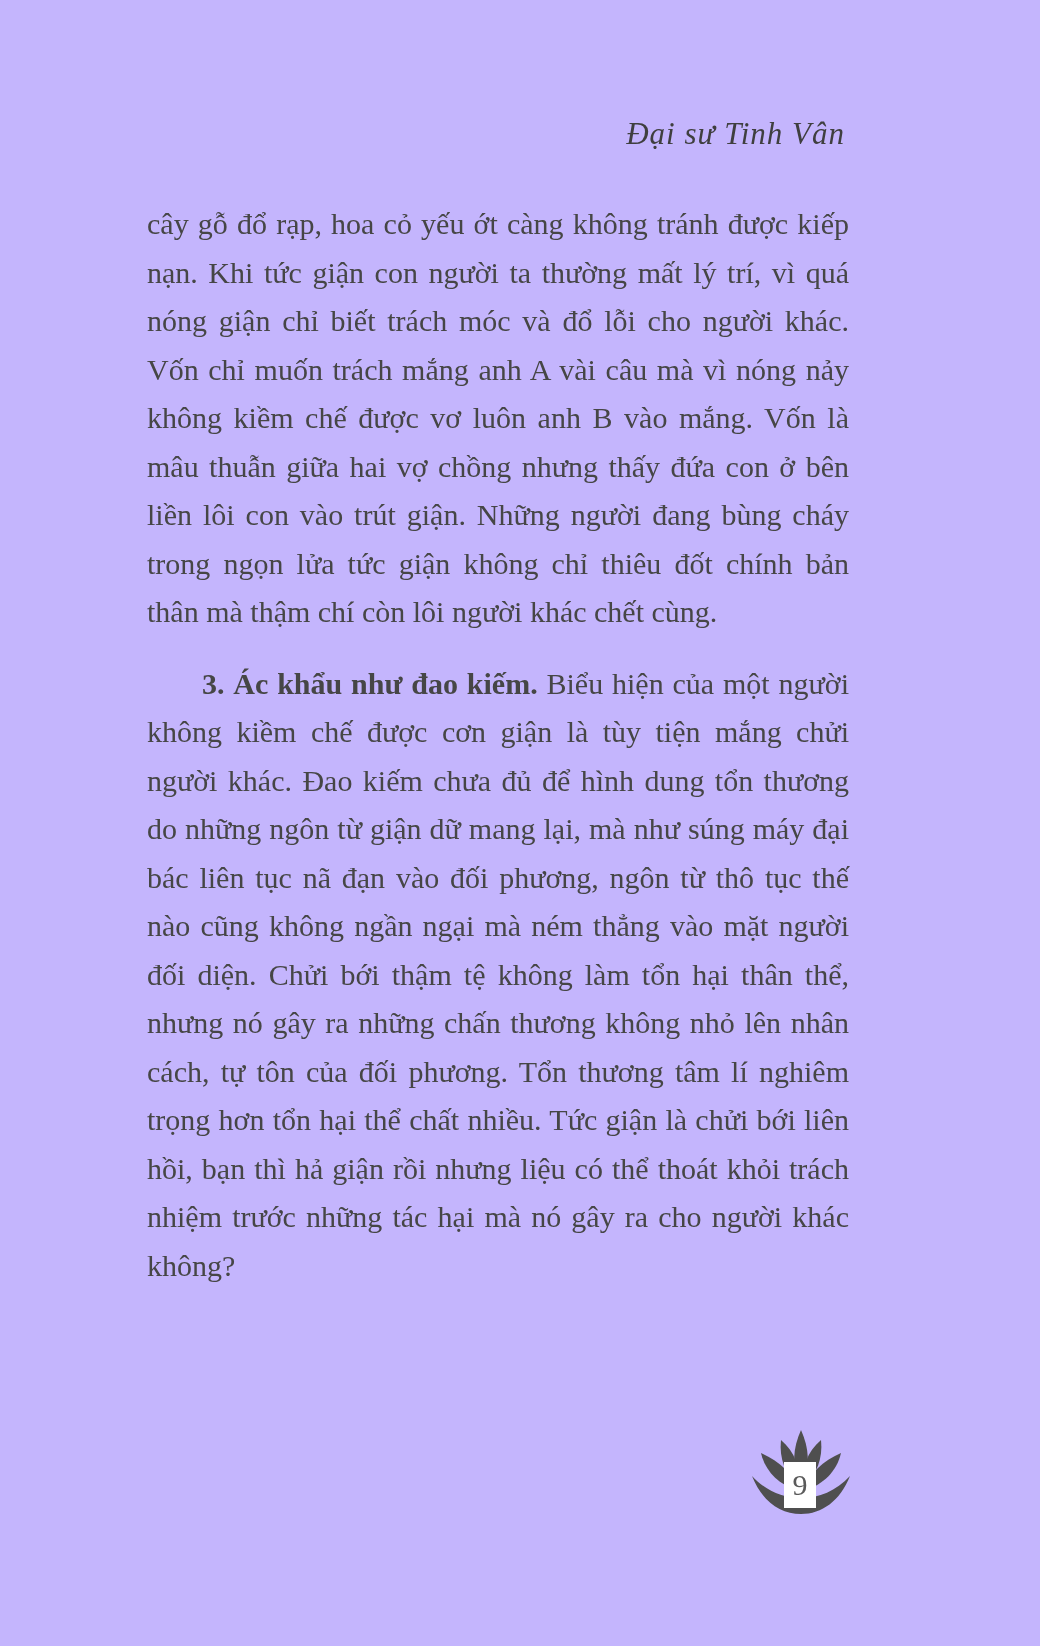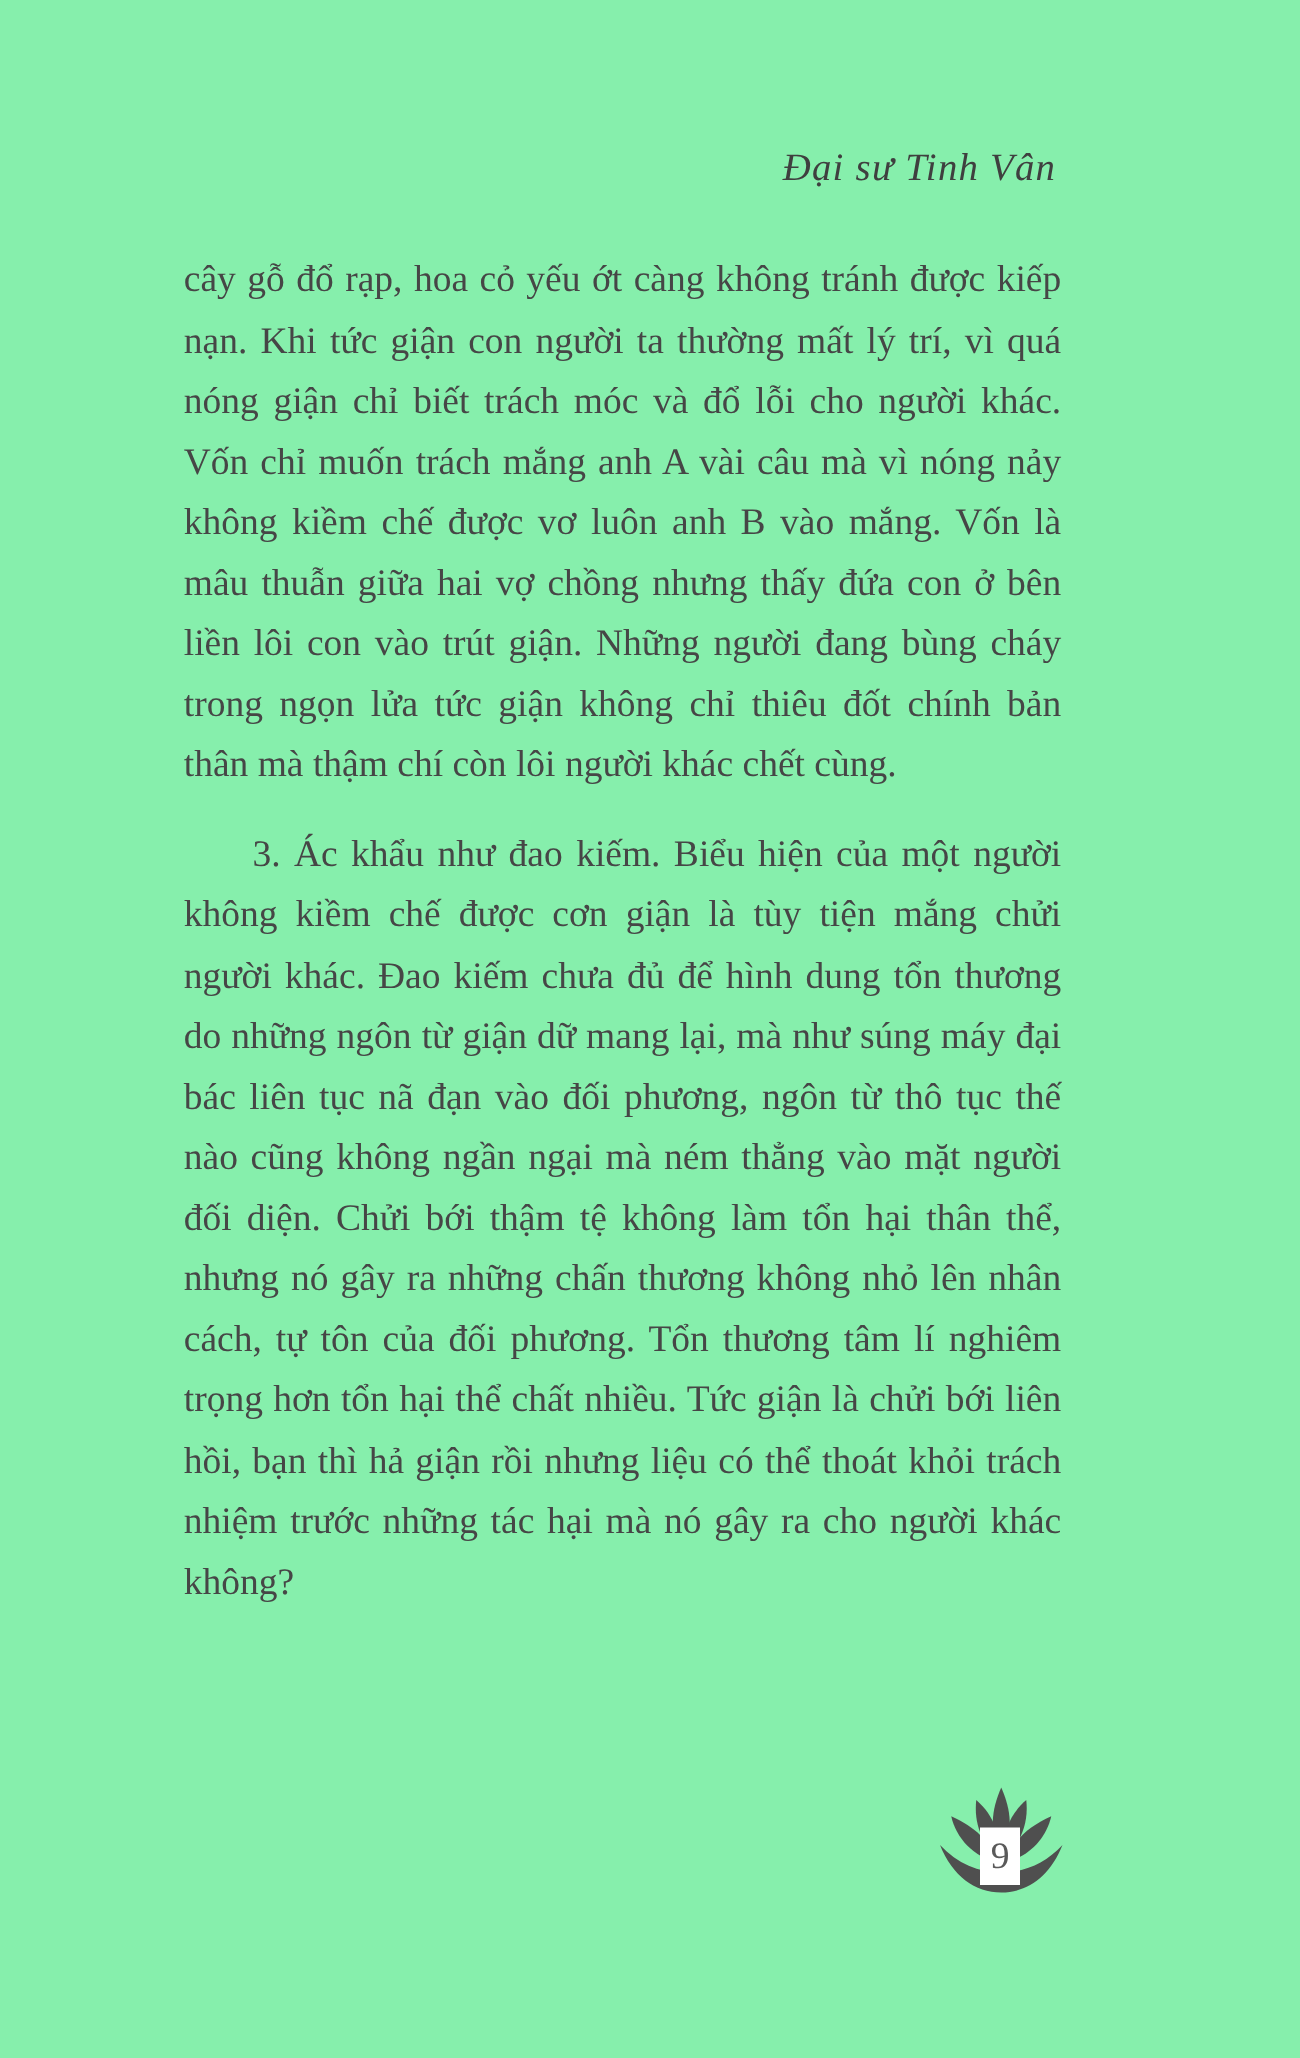--- a/index.html
+++ b/index.html
@@ -4,21 +4,21 @@
 <style>
   html, body {
     margin: 0;
     padding: 0;
     background: #ffffff;
   }
   .book-page {
     position: relative;
     width: 1040px;
     height: 1646px;
-    background: #86efac;
+    background: #c4b5fd;
     font-family: "Liberation Serif", serif;
     color: #464646;
     overflow: hidden;
   }
   .running-header {
     position: absolute;
     top: 116px;
     right: 195px;
     font-style: italic;
     font-size: 31px;
@@ -40,21 +40,21 @@
     margin: 12px;
     padding: 0;
   }
   .body-text p + p {
     margin-top: 23px;
   }
   .para-indent {
     text-indent: 55px;
   }
   .para-lead {
-    font-weight: normal;
+    font-weight: bold;
   }
   .page-footer {
     position: absolute;
     left: 750px;
     top: 1428px;
     width: 102px;
     height: 100px;
   }
   .lotus {
     position: absolute;

